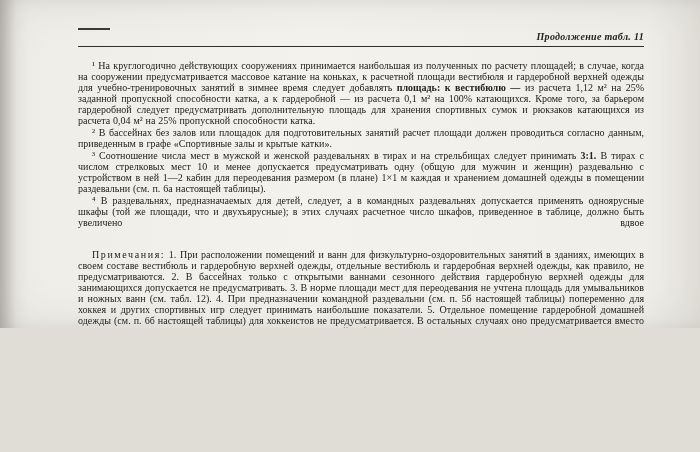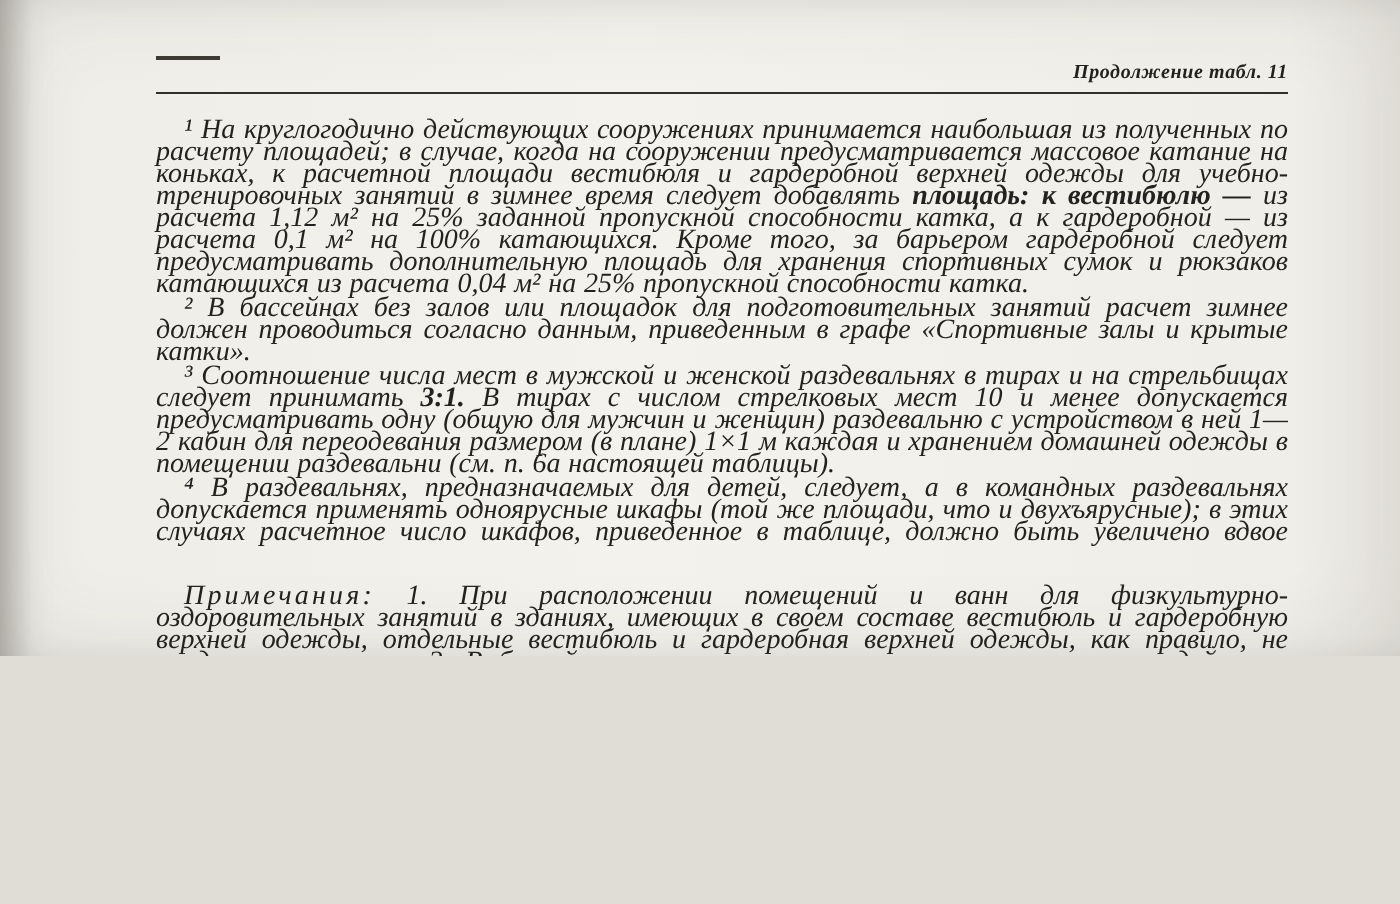--- a/index.html
+++ b/index.html
@@ -19,23 +19,22 @@
   .content {
     position:absolute; left:78px; top:28px; width:566px;
   }
   .topmark { width:32px; height:2px; background:#3d3a34; }
   .header {
     text-align:right; font-style:italic; font-weight:bold;
     font-size:10px; letter-spacing:.3px; margin-top:1px;
   }
   .rule { height:1px; background:#33302b; margin-top:4px; margin-bottom:13px; }
   .body p {
-    font-size:14px; line-height:11px; text-align:justify;
+    font-size:10px; line-height:11px; text-align:justify;
     word-spacing:.4px;
-    font-style:italic;
   }
   .fn { text-indent:14px; margin-top:1px; }
   .cont { text-indent:0; }
   .just-last { text-align-last:justify; }
   .notes { margin-top:21px; text-indent:14px; }
   .spaced { letter-spacing:1.6px; }
   b { font-weight:bold; }
   .pagenum {
     position:absolute; left:46px; top:368px;
     transform:rotate(-90deg); transform-origin:center;
@@ -54,21 +53,21 @@
     <div class="topmark"></div>
 
     <div class="header">Продолжение табл. 11</div>
 
     <div class="rule"></div>
 
     <div class="body">
 
       <p class="fn"><span>¹ На круглогодично действующих сооружениях принимается наибольшая из полученных по расчету площадей; в случае, когда на сооружении предусматривается массовое катание на коньках, к расчетной площади вестибюля и гардеробной верхней одежды для учебно-тренировочных занятий в зимнее время следует добавлять </span><b>площадь: к вестибюлю — </b><span>из расчета 1,12 м² на 25% заданной пропускной способности катка, а к гардеробной — из расчета 0,1 м² на 100% катающихся. Кроме того, за барьером гардеробной следует предусматривать дополнительную площадь для хранения спортивных сумок и рюкзаков катающихся из расчета 0,04 м² на 25% пропускной способности катка.</span></p>
 
-      <p class="fn"><span>² В бассейнах без залов или площадок для подготовительных занятий расчет зимнее должен проводиться согласно данным, приведенным в графе «Спортивные залы и крытые катки».</span></p>
+      <p class="fn"><span>² В бассейнах без залов или площадок для подготовительных занятий расчет площади должен проводиться согласно данным, приведенным в графе «Спортивные залы и крытые катки».</span></p>
 
       <p class="fn"><span>³ Соотношение числа мест в мужской и женской раздевальнях в тирах и на стрельбищах следует принимать </span><b>3:1.</b><span> В тирах с числом стрелковых мест 10 и менее допускается предусматривать одну (общую для мужчин и женщин) раздевальню с устройством в ней 1—2 кабин для переодевания размером (в плане) 1×1 м каждая и хранением домашней одежды в помещении раздевальни (см. п. 6а настоящей таблицы).</span></p>
 
 
       <p class="fn just-last"><span>⁴ В раздевальнях, предназначаемых для детей, следует, а в командных раздевальнях допускается применять одноярусные шкафы (той же площади, что и двухъярусные); в этих случаях расчетное число шкафов, приведенное в таблице, должно быть увеличено вдвое</span></p>
 
       <p class="notes"><span class="spaced">Примечания:</span> <span>1. При расположении помещений и ванн для физкультурно-оздоровительных занятий в зданиях, имеющих в своем составе вестибюль и гардеробную верхней одежды, отдельные вестибюль и гардеробная верхней одежды, как правило, не предусматриваются. 2. В бассейнах только с открытыми ваннами сезонного действия гардеробную верхней одежды для занимающихся допускается не предусматривать. 3. В норме площади мест для переодевания не учтена площадь для умывальников и ножных ванн (см. табл. 12). 4. При предназначении командной раздевальни (см. п. 5б настоящей таблицы) попеременно для хоккея и других спортивных игр следует принимать наибольшие показатели. 5. Отдельное помещение гардеробной домашней одежды (см. п. 6б настоящей таблицы) для хоккеистов не предусматривается. В остальных случаях оно предусматривается вместо хранения одежды в помещении раздевальни (п. 6а настоящей таблицы). 6. Допускается размещение массажной и камеры сухого жара в блоке друг с другом, а также расположение их непосредственно при раздевальнях; в последнем случае отдельные раздевальни при них не предусматриваются.</span></p>
 
     </div>
   </div>

